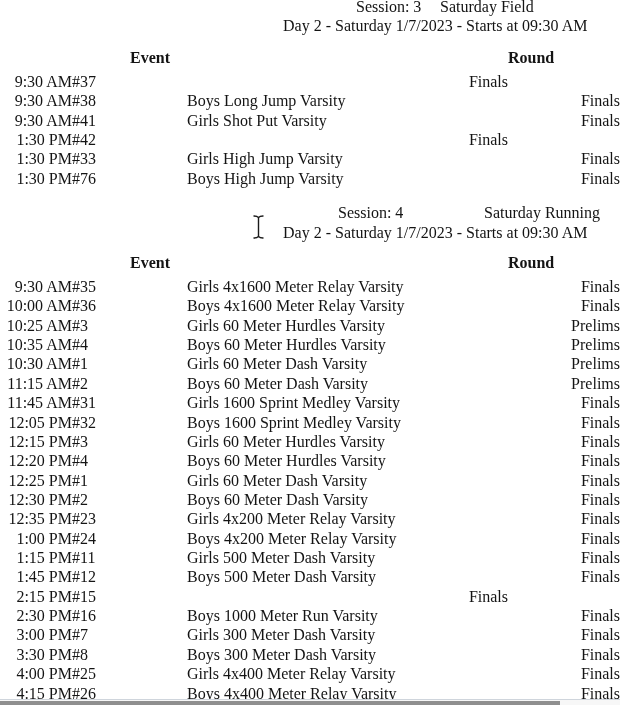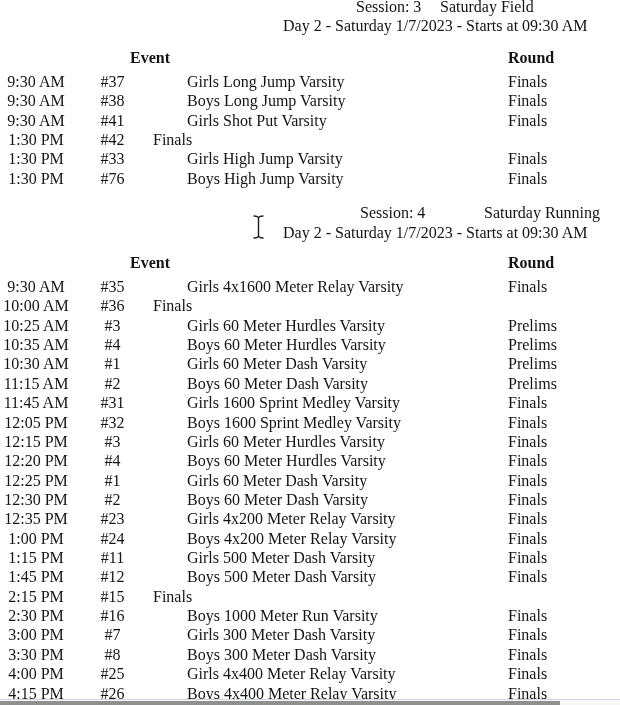--- a/index.html
+++ b/index.html
@@ -13,38 +13,38 @@
   .bold{font-weight:bold;}
 
   
   #s1-title-label{left:356px;top:-3px;}
   #s1-title-name{left:440px;top:-3px;}
   #s1-subtitle{left:283px;top:16px;}
   #s1-head{left:0;top:48px;width:620px;}
   #s1-rows{position:absolute;left:0;top:72px;width:620px;}
 
   
-  #s2-title-label{left:360px;top:203px;}
+  #s2-title-label{left:338px;top:203px;}
   #s2-title-name{left:440px;top:203px;margin-left:44px;}
   #s2-subtitle{left:283px;top:223px;}
   #s2-head{left:0;top:253px;width:620px;}
   #s2-rows{position:absolute;left:0;top:277px;width:620px;}
 
   .head-event{position:absolute;left:130px;top:0;}
   .head-round{position:absolute;left:508px;top:0;}
 
   .row{
     display:grid;
     grid-template-columns:72px 81px 355px 1fr;
     height:19.36px;line-height:19.36px;
   }
-  .c-time{text-align:center;white-space:nowrap;}
-  .c-num{text-align:center;white-space:nowrap;}
+  .c-time{text-align:right;white-space:nowrap;}
+  .c-num{text-align:left;white-space:nowrap;}
   .c-name{padding-left:34px;white-space:nowrap;}
-  .c-round{white-space:nowrap;}
+  .c-round{white-space:nowrap;text-align:right;}
 
   
   #cursor{position:absolute;left:251px;top:214px;width:15px;height:26px;}
 
   
   #hscrollbar{
     position:absolute;left:0;bottom:0;width:620px;height:6px;
     border-top:1px solid #cfd5dc;box-sizing:border-box;
   }
   #hscroll-thumb{position:absolute;left:0;top:1px;width:560px;height:5px;}
@@ -58,21 +58,20 @@
 
 <div class="line" id="s1-head">
   <span class="head-event bold">Event</span>
   <span class="head-round bold">Round</span>
 </div>
 
 <div id="s1-rows">
     <div class="row">
       <span class="c-time">9:30 AM</span>
       <span class="c-num">#37</span>
-      <span class="c-name">Girls Long Jump Varsity</span>
       <span class="c-round">Finals</span>
     </div>
     <div class="row">
       <span class="c-time">9:30 AM</span>
       <span class="c-num">#38</span>
       <span class="c-name">Boys Long Jump Varsity</span>
       <span class="c-round">Finals</span>
     </div>
     <div class="row">
       <span class="c-time">9:30 AM</span>
@@ -111,20 +110,21 @@
 <div id="s2-rows">
     <div class="row">
       <span class="c-time">9:30 AM</span>
       <span class="c-num">#35</span>
       <span class="c-name">Girls 4x1600 Meter Relay Varsity</span>
       <span class="c-round">Finals</span>
     </div>
     <div class="row">
       <span class="c-time">10:00 AM</span>
       <span class="c-num">#36</span>
+      <span class="c-name">Boys 4x1600 Meter Relay Varsity</span>
       <span class="c-round">Finals</span>
     </div>
     <div class="row">
       <span class="c-time">10:25 AM</span>
       <span class="c-num">#3</span>
       <span class="c-name">Girls 60 Meter Hurdles Varsity</span>
       <span class="c-round">Prelims</span>
     </div>
     <div class="row">
       <span class="c-time">10:35 AM</span>

